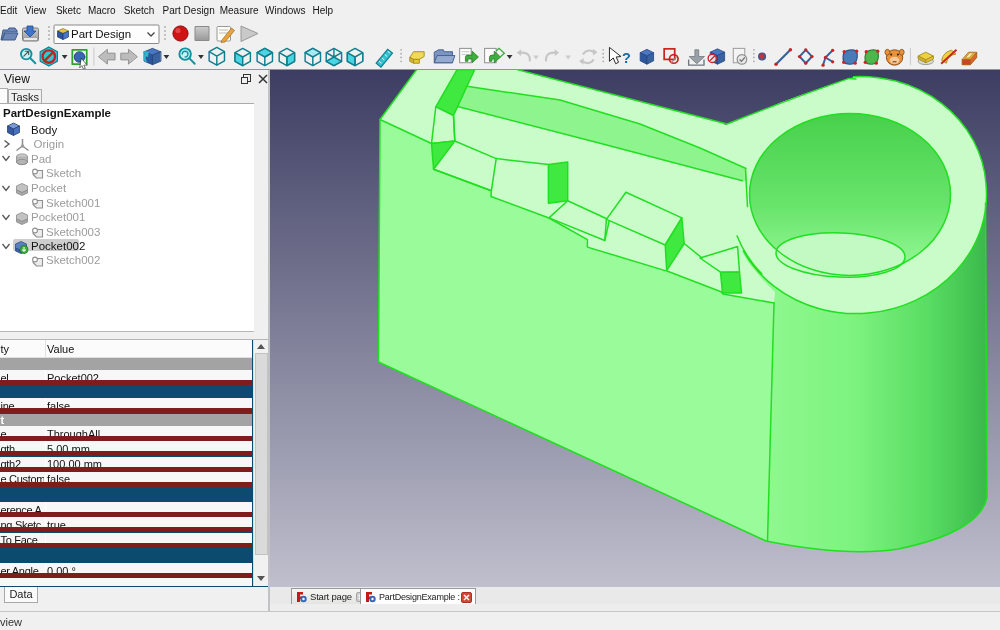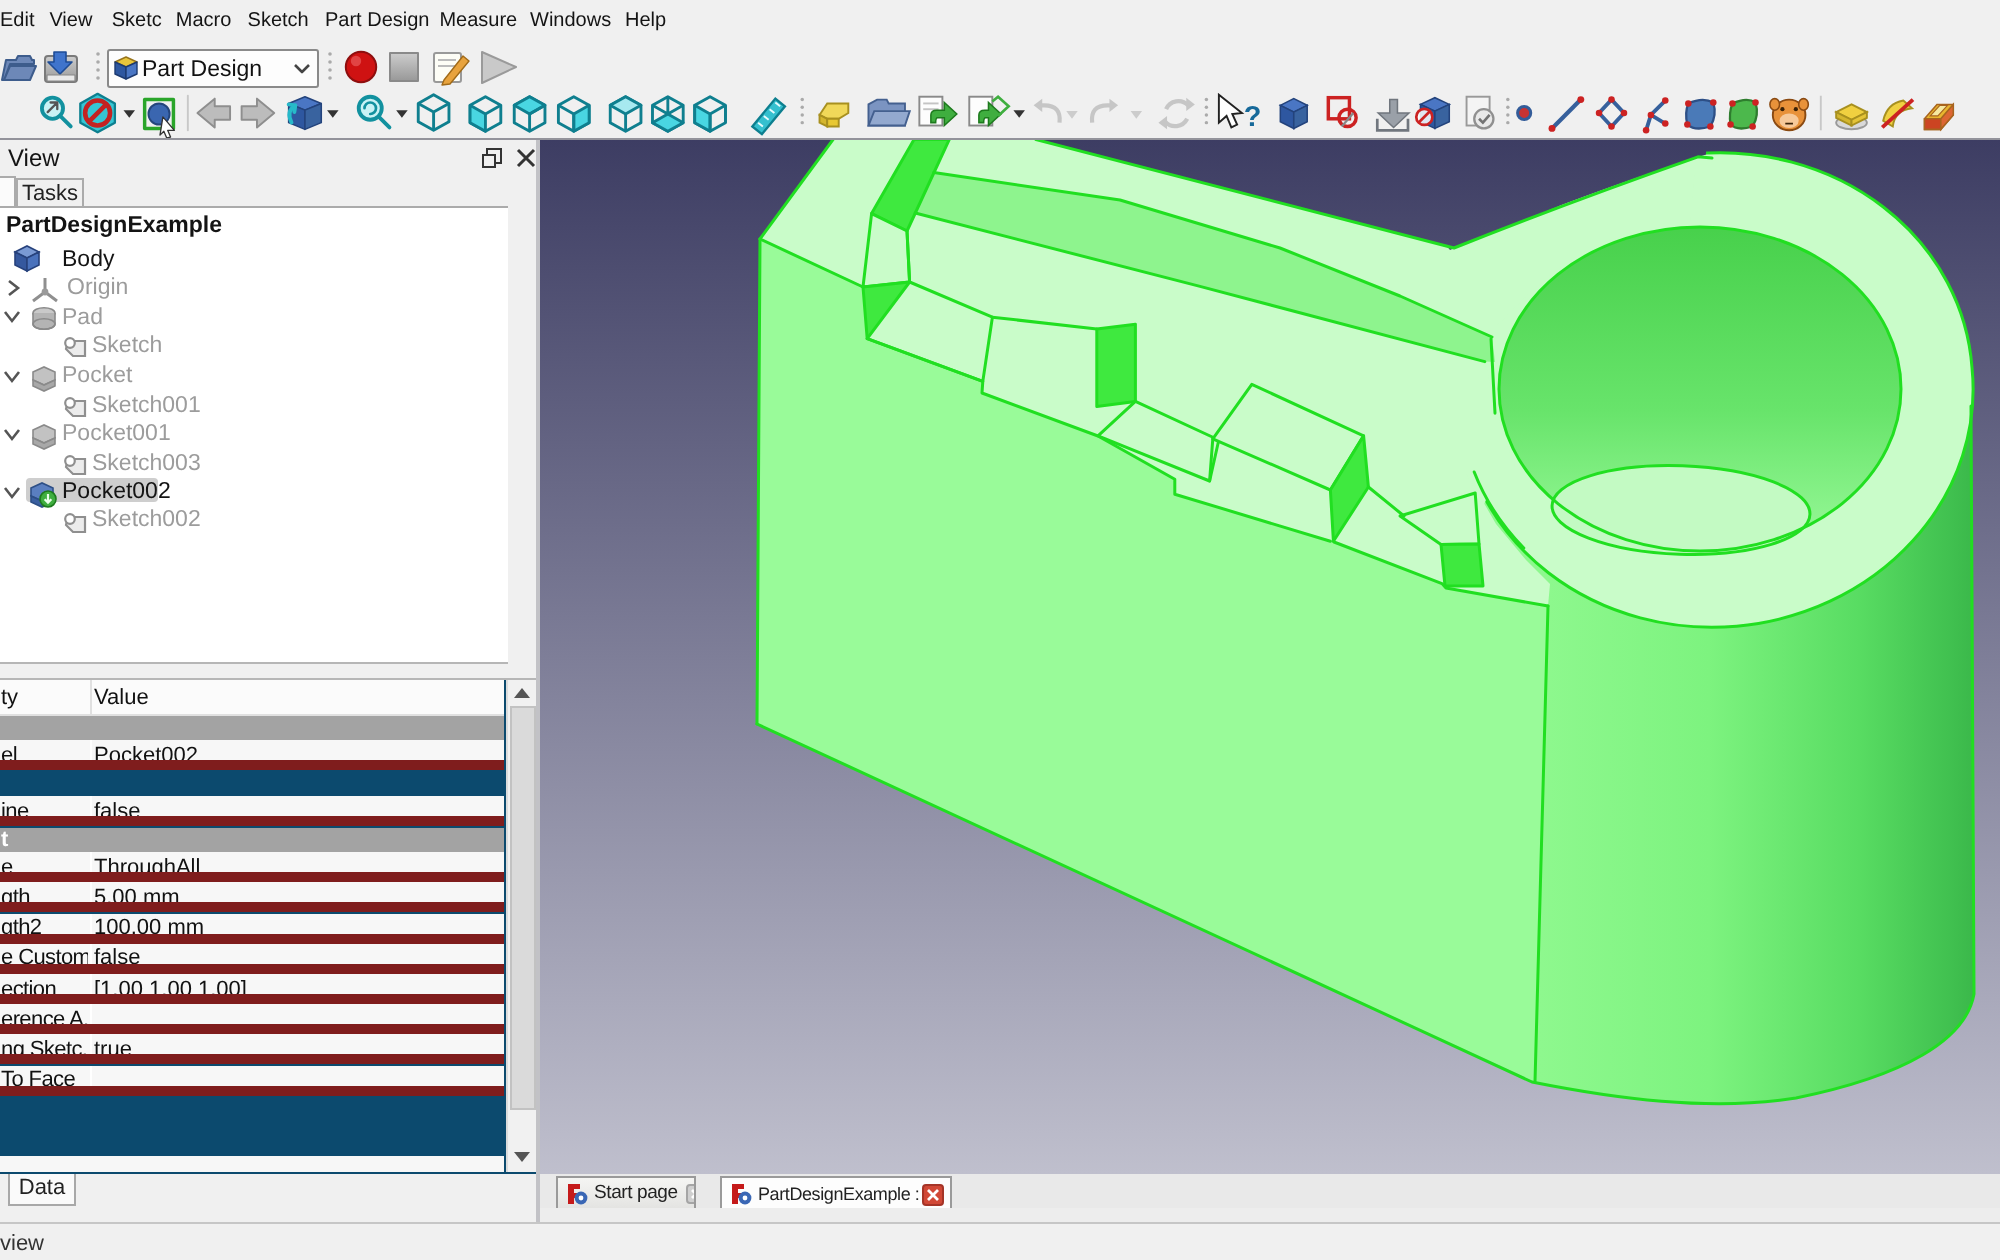--- a/index.html
+++ b/index.html
@@ -429,43 +429,43 @@
           <span class="plab" style="left:0.5px">gth2</span>
         </div>
         <span class="pval">100.00 mm</span>
       </div>
   <div class="prow" style="top:132.3px">
         <div style="position:absolute;left:0;top:0;width:44px;height:100%;overflow:hidden">
           <span class="plab" style="left:0.5px">e Custom...</span>
         </div>
         <span class="pval">false</span>
       </div>
-  <div class="prow" style="top:147.5px">
-        <div style="position:absolute;left:0;top:0;width:44px;height:100%;overflow:hidden">
-          <span class="plab" style="left:0.5px">ection</span>
-        </div>
-        <span class="pval">[1.00 1.00 1.00]</span>
-      </div>
   <div class="prow" style="top:162.7px">
         <div style="position:absolute;left:0;top:0;width:44px;height:100%;overflow:hidden">
           <span class="plab" style="left:0.5px">erence A...</span>
         </div>
         <span class="pval"></span>
       </div>
   <div class="prow" style="top:177.9px">
         <div style="position:absolute;left:0;top:0;width:44px;height:100%;overflow:hidden">
           <span class="plab" style="left:0.5px">ng Sketc...</span>
         </div>
         <span class="pval">true</span>
       </div>
   <div class="prow" style="top:193.1px">
         <div style="position:absolute;left:0;top:0;width:44px;height:100%;overflow:hidden">
           <span class="plab" style="left:0.5px">To Face</span>
         </div>
         <span class="pval"></span>
+      </div>
+  <div class="prow" style="top:223.5px">
+        <div style="position:absolute;left:0;top:0;width:44px;height:100%;overflow:hidden">
+          <span class="plab" style="left:0.5px">er Angle</span>
+        </div>
+        <span class="pval">0.00 °</span>
       </div>
   <div class="abs" style="left:0;top:238.7px;width:252px;height:8px;background:#f7f7f7"></div>
 
   <div class="abs" id="pscroll" style="left:252.5px;top:0.5px;width:15px;height:246px;background:#f1f1f1;border-left:1px solid #dcdcdc">
     <svg style="position:absolute;left:2px;top:3px" width="10" height="8">
           <polygon points="5,1 9,6 1,6" fill="#555"></polygon>
         </svg>
     <div style="position:absolute;left:1.5px;top:13px;width:11px;height:200px;background:#dadada;border:1px solid #c2c2c2"></div>
     <svg style="position:absolute;left:2px;top:235px" width="10" height="8">
           <polygon points="1,1 9,1 5,6" fill="#555"></polygon>
@@ -529,21 +529,21 @@
 <path d="M457.6 106.5 L600 143.2 L742.4 180.8"></path>
 <path d="M745.5 169.5 L747.5 206.6"></path>
 <path d="M380 119.5 L431.5 143.5 M433.6 169.3 L491.4 190.7 L491 196.5 L549 218 L587.4 239.6 L587.4 247.1 L665.2 270.6 M667 271 L721 291.8 L723 294 L774 303"></path>
 <path d="M774 303 L767.5 541"></path>
 <path d="M380 119.5 L378.5 362"></path>
 <path d="M378.5 362 L766 541 C806 549 855 556 898 549 C952 538 983 520 987 497 L985.5 203"></path>
 <path d="M453.5 115.5 L454.8 141 M496.2 158.6 L548.4 164.5 M604.8 240.5 L606.4 219.4 M684.2 243.5 L702 258"></path>
 </g>
 </svg>
 <div class="abs" id="tabbar">
-<div class="tab" style="left:8px;width:70px;background:linear-gradient(#f5f5f3,#e4e4e2)">
+<div class="tab" style="left:21px;width:70px;background:linear-gradient(#f5f5f3,#e4e4e2)">
 <svg width="11" height="12" style="margin-right:3px">
         <path d="M1 1 L7 1 L7 3.5 L4 3.5 L4 5.5 L6.5 5.5 L6.5 8 L4 8 L4 11 L1 11 Z" fill="#c51a1a"></path>
         <circle cx="7.5" cy="8" r="3.2" fill="#3a67b5"></circle>
         <circle cx="7.5" cy="8" r="1.2" fill="#fff"></circle>
       </svg>
 <span>Start page</span>
 <svg width="10" height="10" style="margin-left:4px">
         <rect x="0.5" y="0.5" width="9" height="9" rx="1.5" fill="#cfcfcf" stroke="#a5a5a5"></rect>
         <path d="M3 3 L7 7 M7 3 L3 7" stroke="#fff" stroke-width="1.4"></path>
       </svg>

